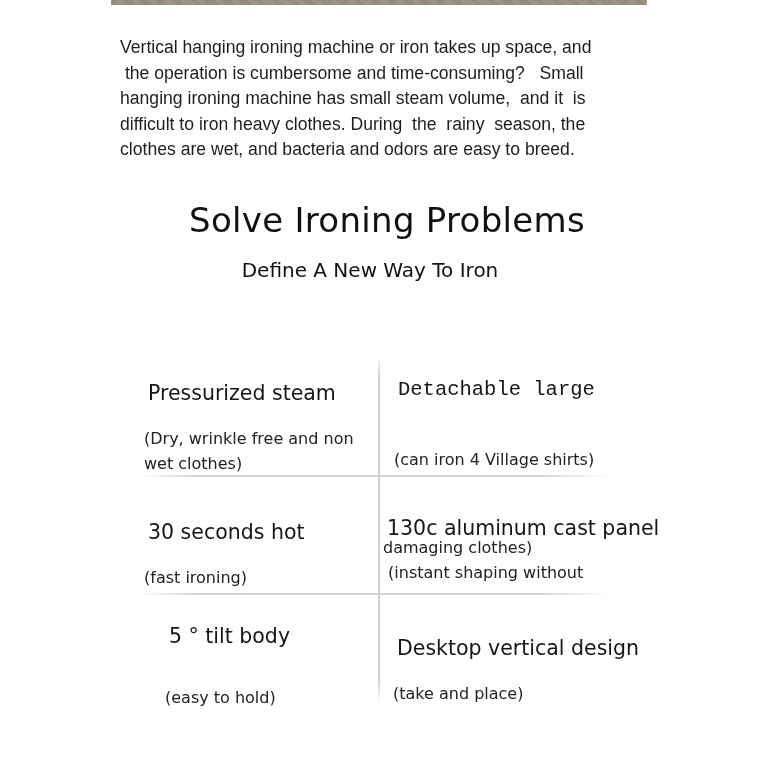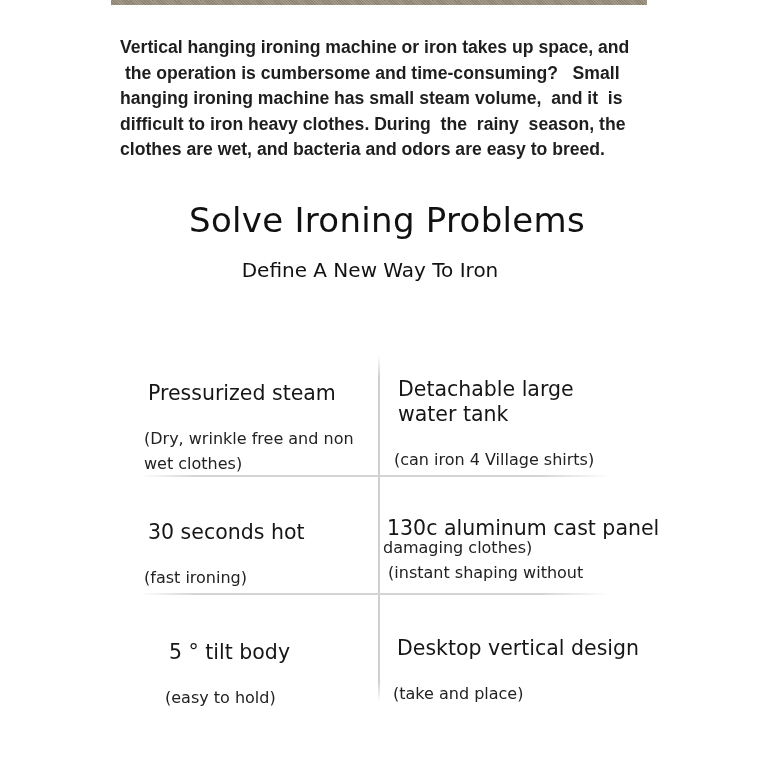--- a/index.html
+++ b/index.html
@@ -29,21 +29,20 @@
       position: absolute;
       left: 120px;
       top: 35px;
       width: 520px;
       font-family: "Liberation Sans", sans-serif;
       font-size: 17.6px;
       line-height: 25.6px;
       color: #1e1e1e;
       white-space: pre-wrap;
       margin: 0;
-      font-weight: bold;
     }
     .intro .line { display: block; white-space: pre; }
     .title {
       position: absolute;
       left: 0;
       width: 758px;
       text-align: center;
       top: 192px;
       font-family: "DejaVu Sans", sans-serif;
       font-size: 34px;
@@ -108,26 +107,26 @@
 <h1 class="title">Solve Ironing Problems</h1>
 <h2 class="subtitle">Define A New Way To Iron</h2>
 
 <div class="vdivider"></div>
 <div class="hdivider" style="top:475px;"></div>
 <div class="hdivider" style="top:593px;"></div>
 
 <div class="feat-title" style="left:136px; top:369px;">Pressurized steam</div>
 <div class="feat-desc" style="left:136px; top:419px;"><div>(Dry, wrinkle free and non</div><div>wet clothes)</div></div>
 
-<div class="feat-title" style="left:386px; top:365px;"><div>Detachable large</div><div>water tank</div></div>
+<div class="feat-title" style="left:386px; top:365px;font-family:Liberation Mono, monospace;"><div>Detachable large</div></div>
 <div class="feat-desc" style="left:386px; top:440px;"><div>(can iron 4 Village shirts)</div></div>
 
 <div class="feat-title" style="left:136px; top:508px;">30 seconds hot</div>
 <div class="feat-desc" style="left:136px; top:558px;"><div>(fast ironing)</div></div>
 
 <div class="feat-title" style="left:375px; top:504px;">130c aluminum cast panel</div>
 <div class="feat-desc" style="left:375px; top:528px;"><div>damaging clothes)</div><div> (instant shaping without</div></div>
 
-<div class="feat-title" style="left:157px; top:628px;">5 ° tilt body</div>
+<div class="feat-title" style="left:157px; top:612px;">5 ° tilt body</div>
 <div class="feat-desc" style="left:157px; top:678px;"><div>(easy to hold)</div></div>
 
 <div class="feat-title" style="left:385px; top:624px;">Desktop vertical design</div>
 <div class="feat-desc" style="left:385px; top:674px;"><div>(take and place)</div></div>
 
 </body></html>

